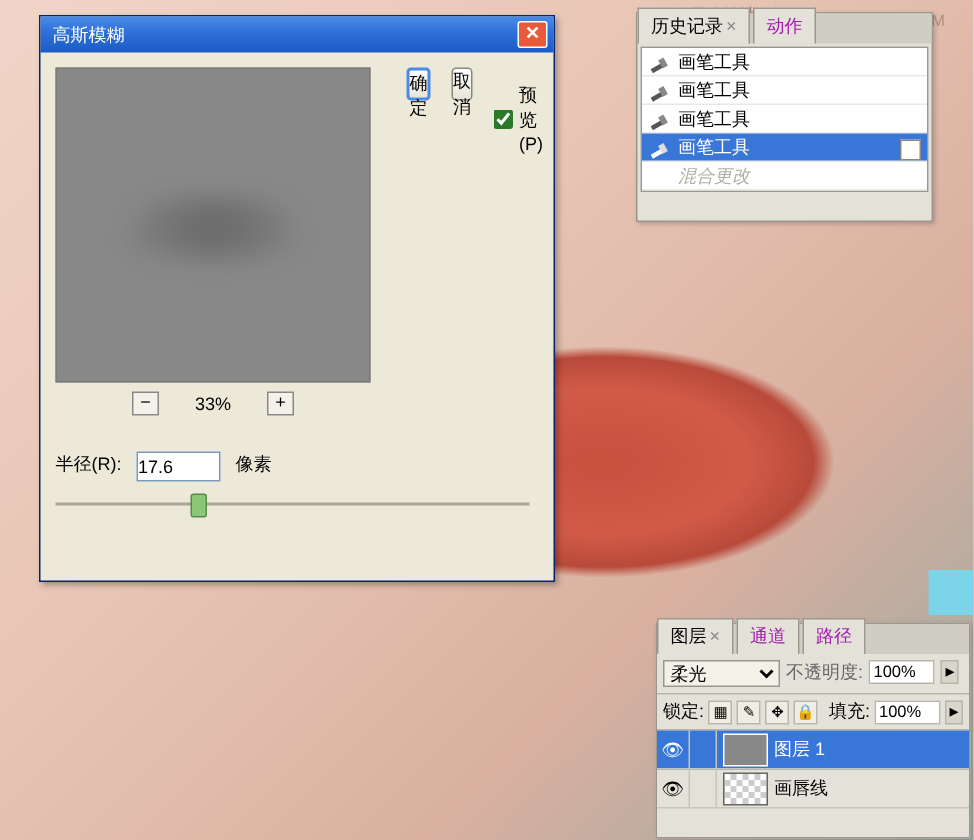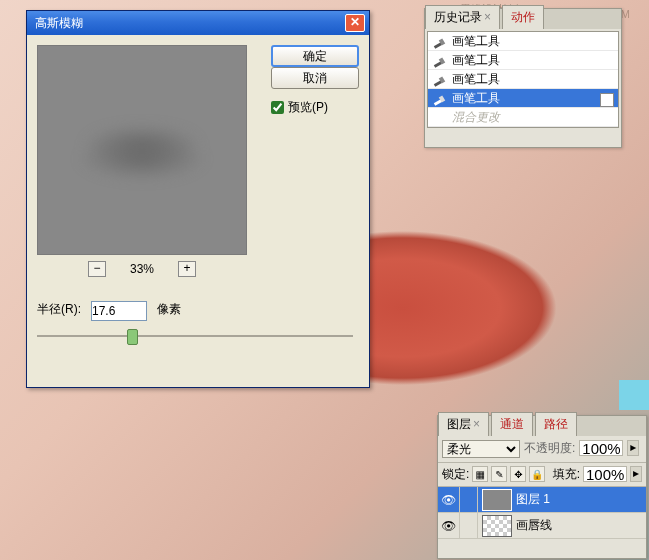--- a/index.html
+++ b/index.html
@@ -12,57 +12,57 @@
 
 .dlg{position:absolute;left:26px;top:10px;width:344px;height:378px;background:#ece9d8;border:1px solid #0a246a;box-shadow:2px 2px 4px rgba(0,0,0,.3)}
 .dlg-title{height:24px;background:linear-gradient(#4a8be8,#2e6fd8 45%,#1a5bc8);color:#fff;display:flex;align-items:center;padding:0 4px 0 8px;font-size:12px}
 .dlg-title span{flex:1}
 .dlg-close{width:20px;height:18px;background:#e85a3a;border:1px solid #fff;border-radius:2px;color:#fff;text-align:center;line-height:14px;font-weight:bold;cursor:pointer}
 .dlg-body{padding:10px;position:relative}
 .preview{width:210px;height:210px;background:#888;border:1px solid #7a7a7a;display:flex;align-items:center;justify-content:center;position:relative}
 .preview-lips{width:140px;height:60px;background:radial-gradient(ellipse 60px 20px at 50% 40%,#6a6a6a,transparent),radial-gradient(ellipse 65px 22px at 50% 65%,#6a6a6a,transparent);filter:blur(6px);border-radius:50%}
 .zoom-row{display:flex;align-items:center;justify-content:center;gap:24px;margin-top:6px;width:210px}
 .zoom-btn{width:18px;height:16px;border:1px solid #888;background:#f4f2e8;text-align:center;line-height:12px;cursor:pointer}
-.dlg-btns{position:absolute;right:10px;top:10px;display:flex;flex-direction:column;gap:0;width:88px}
+.dlg-btns{position:absolute;right:10px;top:10px;display:flex;flex-direction:row;gap:14px;width:88px}
 .dlg-btns button{height:22px;background:linear-gradient(#fff,#e8e4d8);border:1px solid #8a867a;border-radius:3px;cursor:pointer}
 .dlg-btns button.default{border:2px solid #4a8be8}
 .chk-row{margin-top:10px;display:flex;align-items:center;gap:4px}
 .chk-row input{accent-color:#2a7a2a}
 .radius-row{margin-top:24px;display:flex;align-items:flex-start;gap:10px}
 .radius-row input[type=text]{width:56px;height:20px;border:1px solid #7a98b8;padding:0 0;background:#fff}
 .slider{margin-top:6px;width:316px;height:18px;position:relative}
 .slider-track{position:absolute;left:0;right:0;top:8px;height:2px;background:#a8a498}
 .slider-thumb{position:absolute;top:2px;left:90px;width:11px;height:16px;background:#8ac878;border:1px solid #5a8a4a;border-radius:2px}
 
 
 .panel{position:absolute;background:#e4e2d8;border:1px solid #9a988c;box-shadow:1px 1px 3px rgba(0,0,0,.2)}
 .hist{left:424px;top:8px;width:198px;height:140px}
 .panel-tabs{display:flex;background:#d0cec2;height:20px;align-items:flex-end}
-.tab{padding:3px 8px;background:#e4e2d8;border:1px solid #9a988c;border-bottom:none;margin-right:2px;cursor:pointer;color:#b91c1c}
+.tab{padding:3px 8px;background:#e4e2d8;border:1px solid #9a988c;border-bottom:none;margin-right:2px;cursor:pointer;color:#a21caf}
 .tab.active{background:#e4e2d8;color:#000}
 .tab-close{margin-left:2px;color:#888;cursor:pointer}
 .hist-list{background:#fff;border:1px solid #9a988c;margin:2px}
 .hist-item{display:flex;align-items:flex-end;height:19px;padding:0 4px;gap:6px;border-bottom:1px solid #e8e8e8;cursor:pointer}
 .hist-item.sel{background:#3876d8;color:#fff}
 .brush-icon{width:14px;height:14px;display:inline-block;position:relative}
 .brush-icon::before{content:"";position:absolute;left:2px;top:8px;width:8px;height:3px;background:#555;transform:rotate(-30deg)}
 .brush-icon::after{content:"";position:absolute;left:8px;top:3px;width:4px;height:6px;background:#888;transform:rotate(-30deg)}
 .hist-item.sel .brush-icon::before{background:#fff}
 .hist-item.sel .brush-icon::after{background:#ddd}
 .hist-item.fade{color:#b0aea4;font-style:italic}
 .hist-mark{width:14px;height:14px;border:1px solid #888;background:#fff;margin-left:auto}
 
 
 .layers{left:437px;top:415px;width:210px;height:144px}
 .lay-opts{display:flex;gap:4px;padding:4px;border-bottom:1px solid #b8b6aa}
 .lay-opts select{width:78px;height:18px;background:#f4f2e8;border:1px solid #9a988c}
 .lay-opts .lbl{color:#666}
-.pct-in{width:44px;height:16px;border:1px solid #b8b6aa;background:#fff;font-size:15px;padding:0 2px}
+.pct-in{width:44px;height:16px;border:1px solid #b8b6aa;background:#fff;font-size:11px;padding:0 2px}
 .arrow{width:12px;height:16px;background:#d8d6ca;border:1px solid #b8b6aa;text-align:center;line-height:12px;cursor:pointer}
-.lock-row{display:flex;align-items:flex-start;gap:3px;padding:3px 4px;border-bottom:1px solid #b8b6aa}
+.lock-row{display:flex;align-items:flex-end;gap:3px;padding:3px 4px;border-bottom:1px solid #b8b6aa}
 .lock-ic{width:16px;height:16px;border:1px solid #b8b6aa;background:#f0eee4;cursor:pointer;display:flex;align-items:center;justify-content:center;font-size:10px}
 .layer-row{display:flex;align-items:center;height:26px;border-bottom:1px solid #c8c6ba}
 .layer-row.sel{background:#3876d8;color:#fff}
 .eye{width:22px;text-align:center;border-right:1px solid #c8c6ba;height:100%;line-height:26px;cursor:pointer}
 .link{width:18px;border-right:1px solid #c8c6ba;height:100%}
 .thumb{width:30px;height:22px;margin:0 4px;border:1px solid #666;background:#888}
 .thumb.checker{background:repeating-conic-gradient(#ccc 0 25%,#fff 0 50%) 0 0/8px 8px}
 .sel .thumb{border-color:#fff}
 </style>
 </head>

